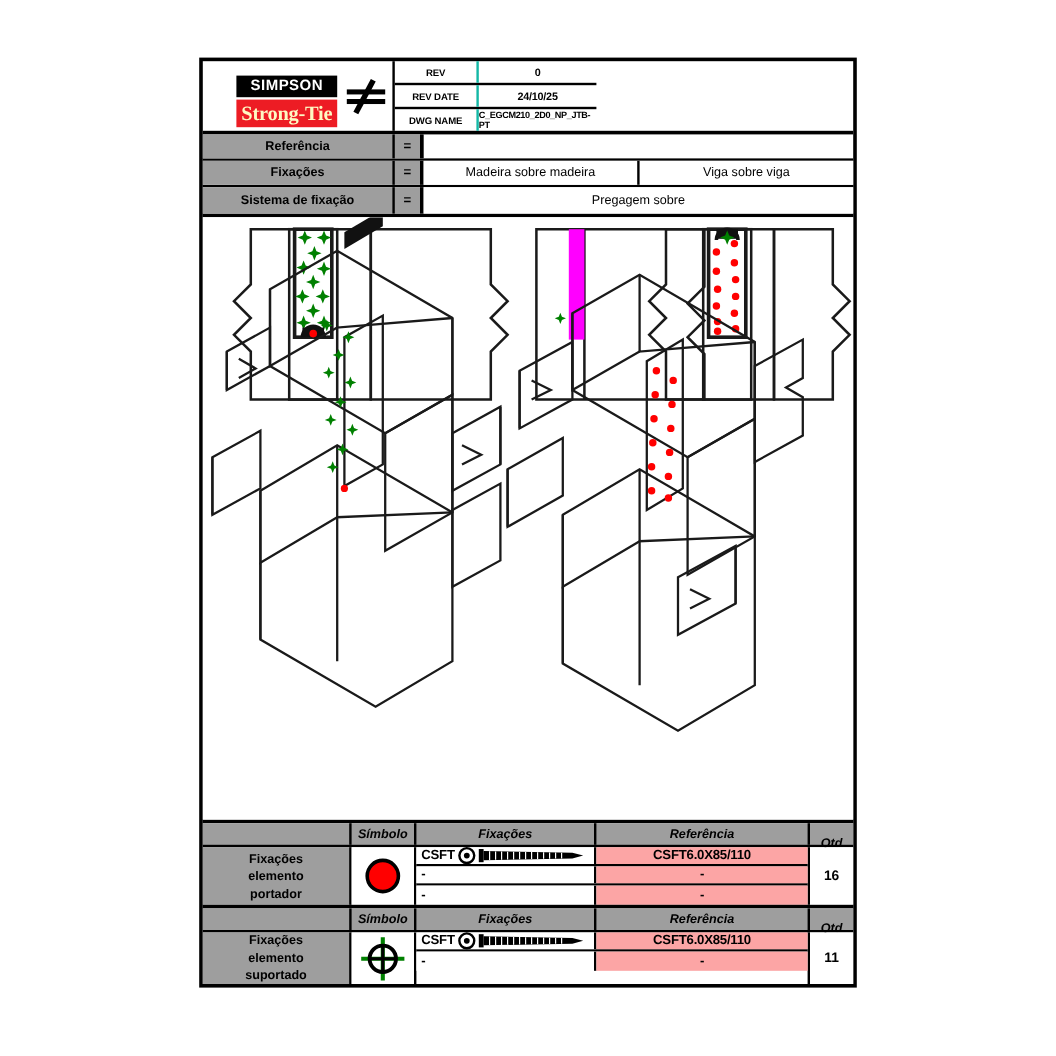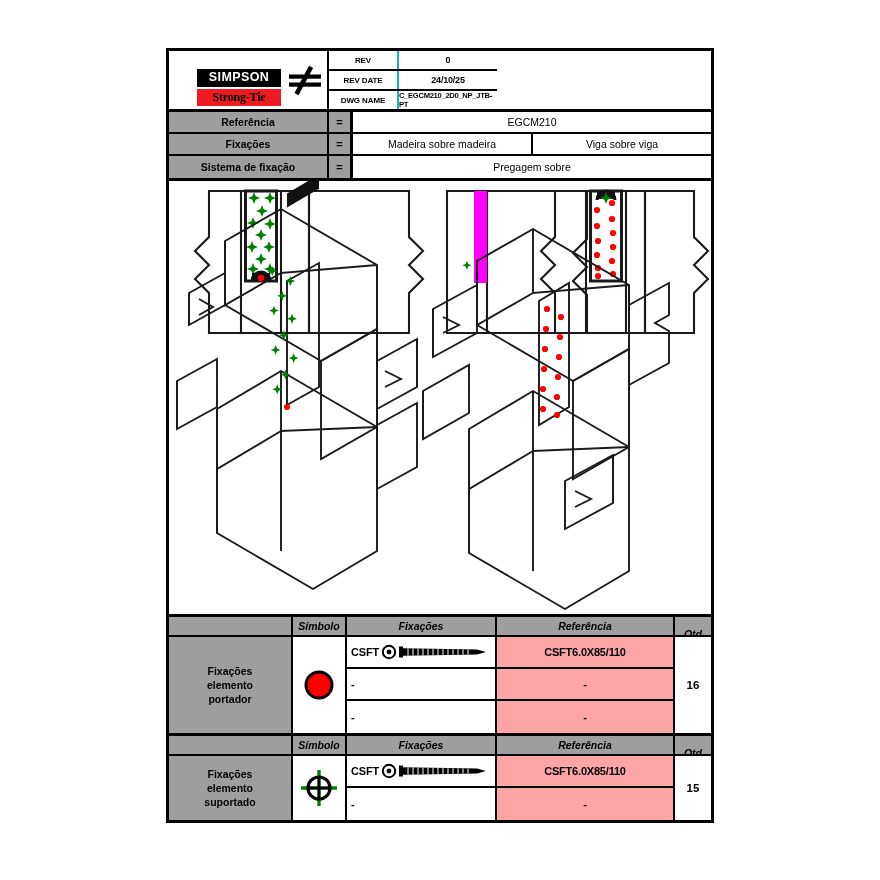--- a/index.html
+++ b/index.html
@@ -27,21 +27,21 @@
     width:90px;border-right:0px solid #000;box-sizing:border-box;
     display:flex;flex-direction:column;justify-content:flex-end;
     padding:3px 2px 3px 4px;gap:2px;margin-left:24px;
   }
   .logo-simpson{
     background:#000;color:#fff;font-weight:bold;font-size:12.5px;
     letter-spacing:.4px;text-align:center;line-height:1.25;padding:1px 2px;
     font-family:"Liberation Sans", sans-serif;
   }
   .logo-strongtie{
-    background:#ed1c24;color:#000000;font-weight:bold;font-size:12px;
+    background:#ed1c24;color:#fef9c3;font-weight:bold;font-size:17px;
     text-align:center;line-height:1.25;padding:1px 2px;
     font-family:"Liberation Serif", serif;letter-spacing:-.2px;
   }
   .title-cell{
     flex:1;display:flex;align-items:center;justify-content:center;
     border-right:3px solid #000;box-sizing:border-box;
   }
   .title-text{
     font-size:24px;font-weight:400;color:#000;
     border-bottom:3px solid #000;padding:0 4px 1px 4px;line-height:1.15;
@@ -109,21 +109,21 @@
   .c-desc{width:124px;}
   .c-sym{width:54px;}
   .c-fix{width:150px;}
   .c-ref{width:178px;}
   .c-qtd{flex:1;}
   .lg-sym{
     width:54px;border-right:2px solid #000;box-sizing:border-box;background:#fff;
     display:flex;align-items:center;justify-content:center;
   }
   .lg-rows{width:328px;border-right:2px solid #000;box-sizing:border-box;}
-  .lg-row{display:flex;height:32px;border-bottom:2px solid #000;box-sizing:border-box;}
+  .lg-row{display:flex;height:16px;border-bottom:2px solid #000;box-sizing:border-box;}
   .lg-row:last-child{border-bottom:none;}
   .lg-fix{
     width:150px;border-right:2px solid #000;box-sizing:border-box;
     display:flex;align-items:center;padding-left:4px;gap:2px;background:#fff;
   }
   .lg-fix-label{font-size:11px;font-weight:bold;color:#000;letter-spacing:-.2px;}
   .lg-ref{
     flex:1;display:flex;align-items:center;justify-content:center;background:#fca5a5;
     font-size:11px;font-weight:bold;color:#000;letter-spacing:-.2px;
   }
@@ -170,21 +170,20 @@
           <div class="meta-v dwg">C_EGCM210_2D0_NP_JTB-PT</div>
         </div>
       </div>
     </div>
 
     <div class="infotable">
 
       <div class="info-row">
         <div class="info-label">Referência</div>
         <div class="info-eq">=</div>
-        <div class="info-val">EGCM210</div>
       </div>
 
       <div class="info-row">
         <div class="info-label">Fixações</div>
         <div class="info-eq">=</div>
         <div class="info-val">Madeira sobre madeira</div>
         <div class="info-val">Viga sobre viga</div>
       </div>
 
       <div class="info-row">
@@ -469,18 +468,18 @@
             </div>
             <div class="lg-ref">CSFT6.0X85/110</div>
           </div>
           <div class="lg-row">
             <div class="lg-fix dash">
               <span class="lg-fix-label">-</span>
             </div>
             <div class="lg-ref dash">-</div>
           </div>
         </div>
-        <div class="lg-qtd">15</div>
+        <div class="lg-qtd">11</div>
       </div>
     </div>
 
   </div>
 </div>
 
 </body></html>

